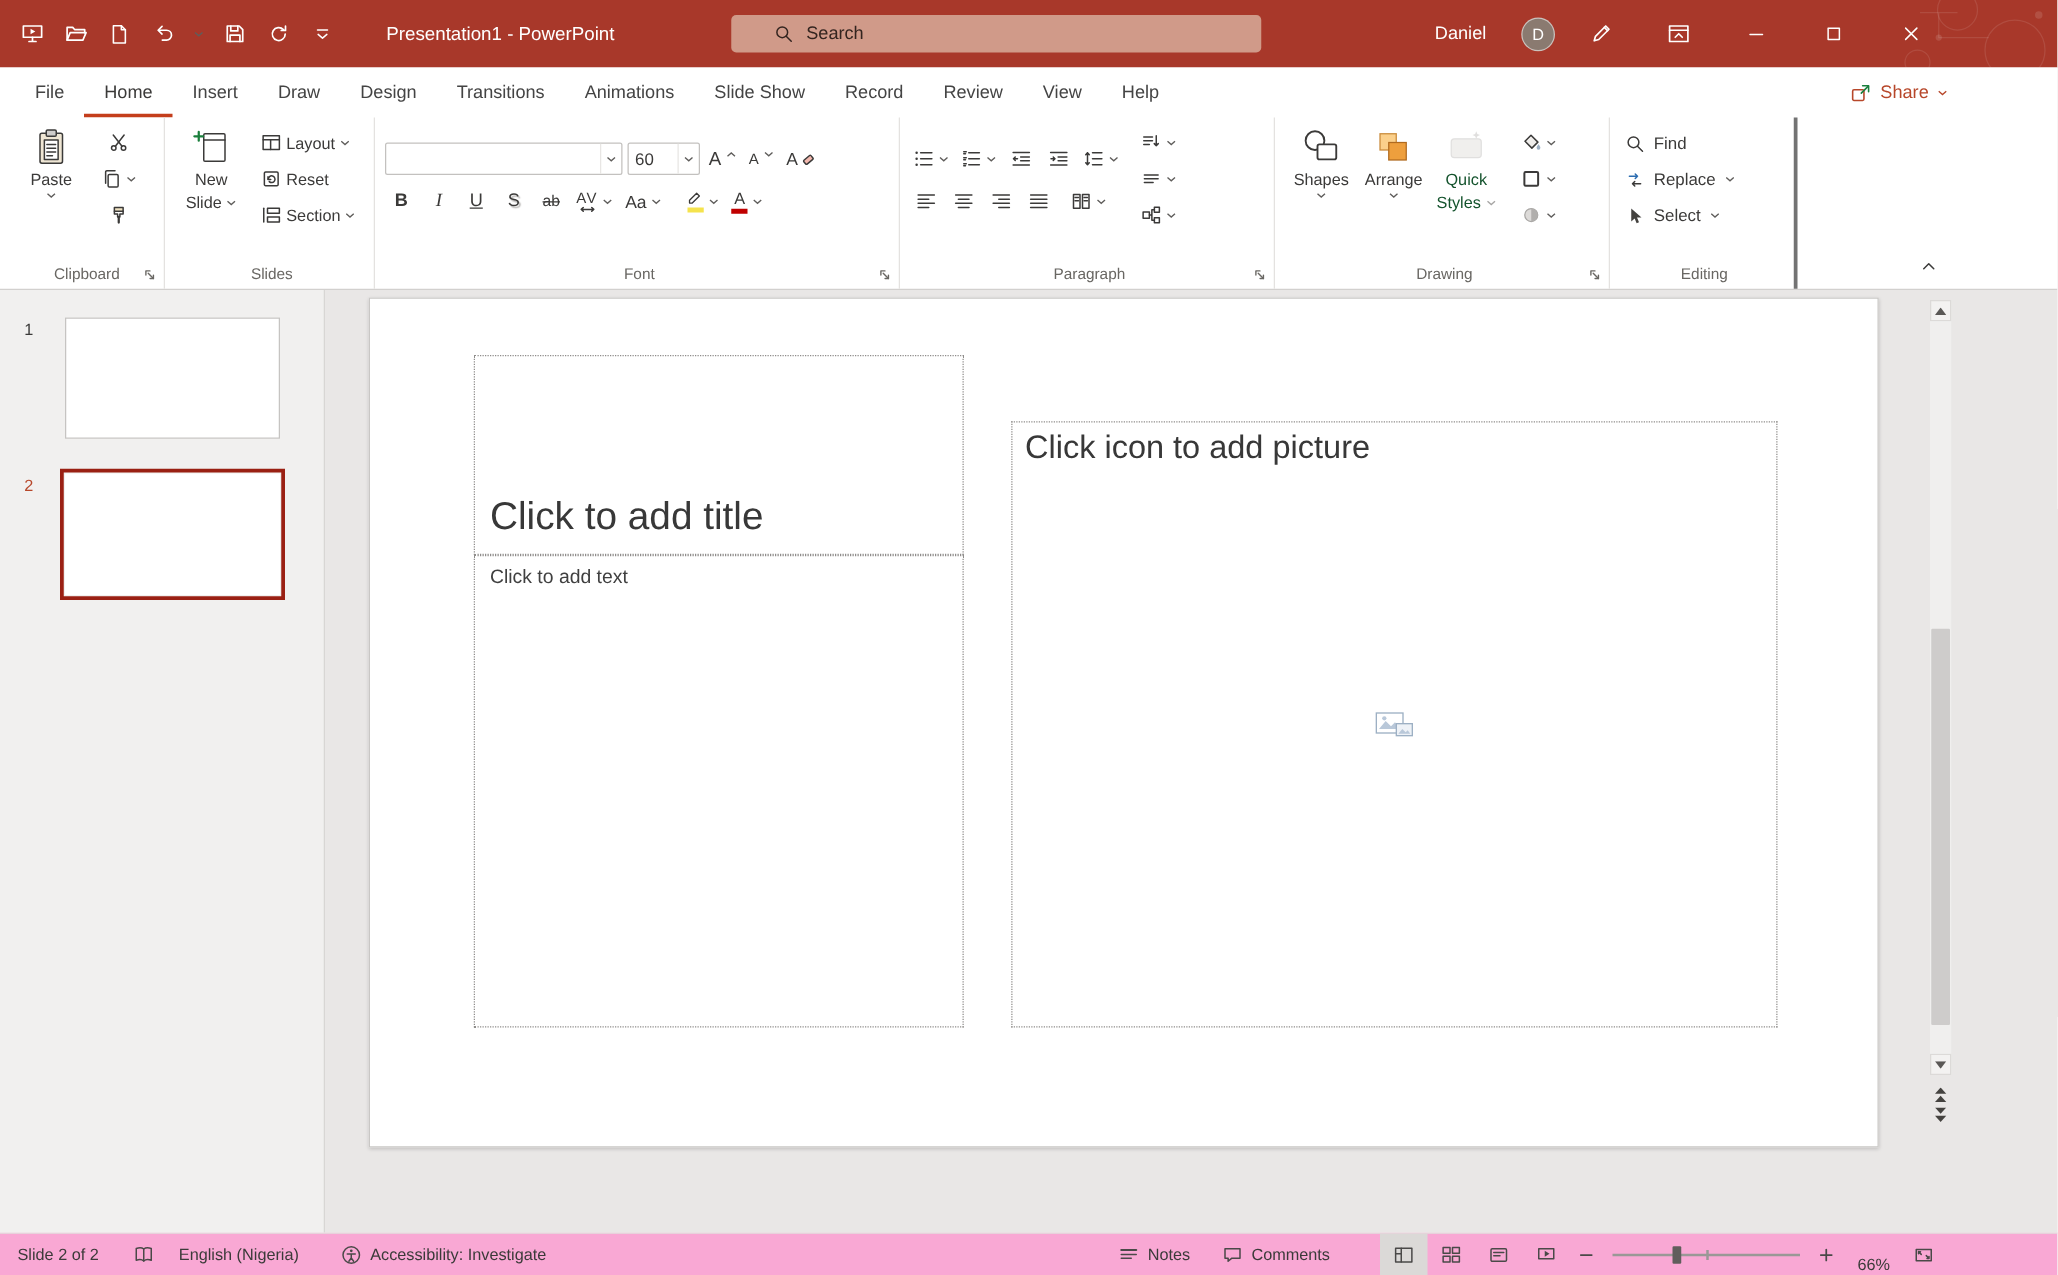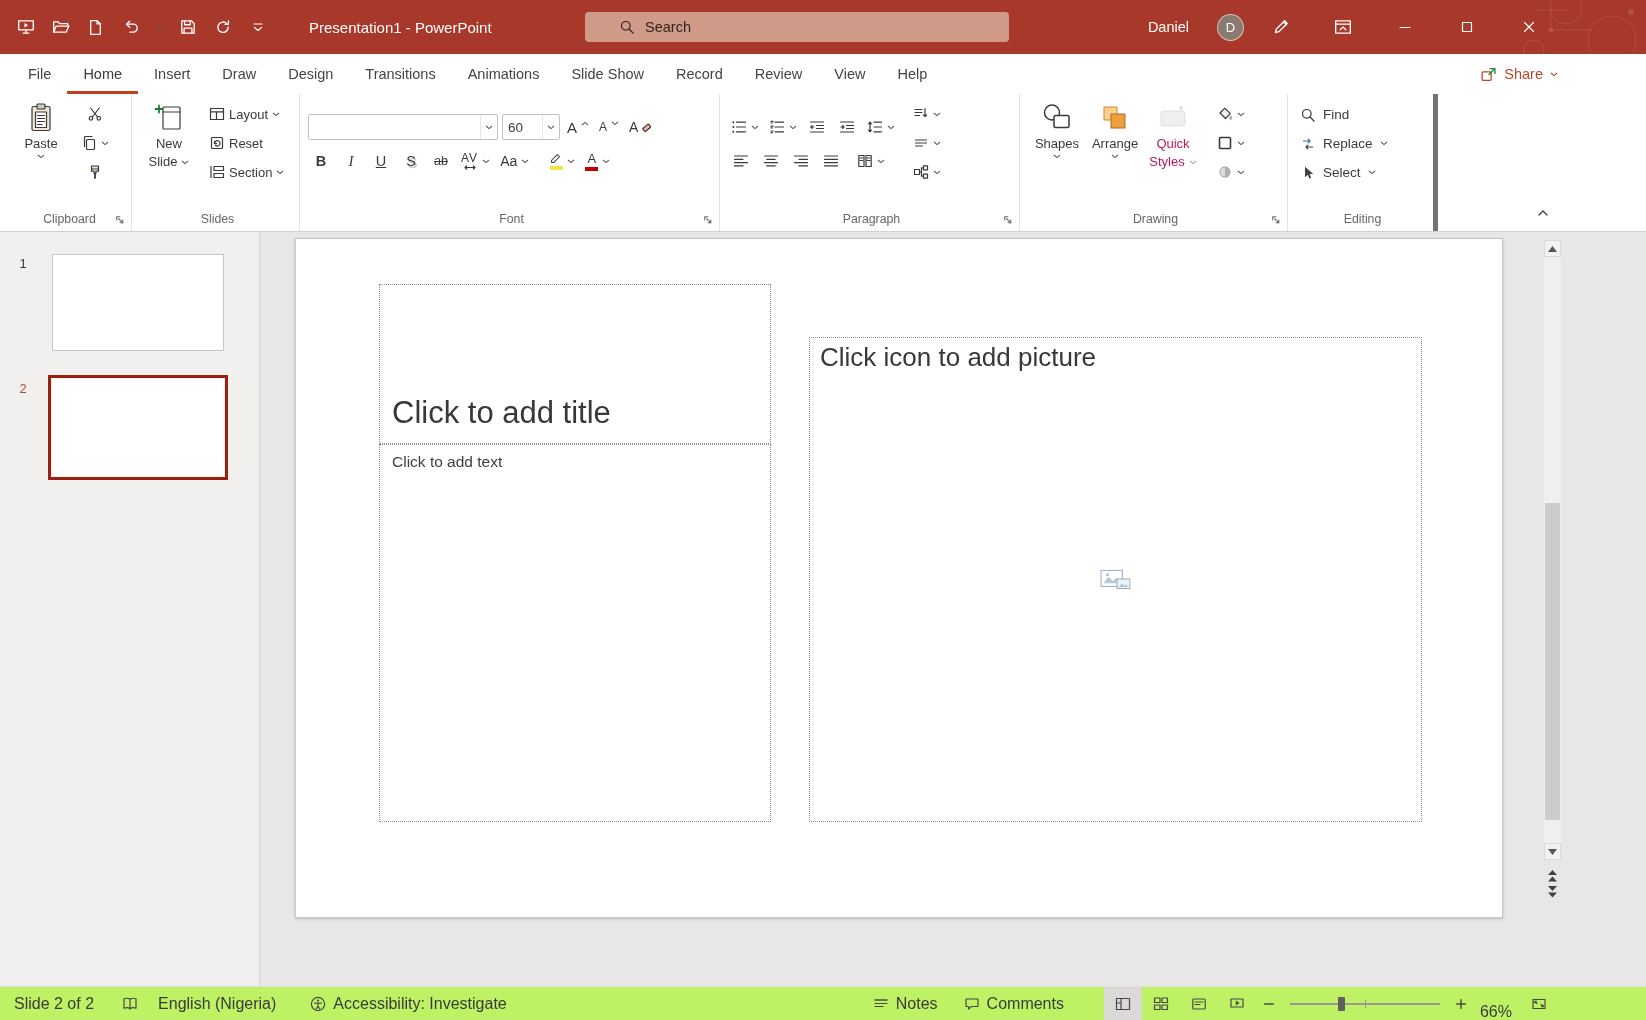--- a/index.html
+++ b/index.html
@@ -28,21 +28,21 @@
   .share{position:absolute;right:88px;display:flex;align-items:center;gap:7px;color:#b7472a;font-size:14.5px}
 
   
   .ribbon{height:138px;background:#fff;border-bottom:1px solid #d2d0ce;display:flex;padding-left:4px;position:relative;flex:none}
   .rg{display:flex;flex-direction:column;border-right:1px solid #e4e2e0;padding:4px 4px 0 8px}
   .rg-body{flex:1;display:flex;align-items:stretch}
   .rg-foot{height:24px;position:relative;display:flex;align-items:center;justify-content:center;font-size:12.3px;color:#696763}
   .launcher{position:absolute;right:0;bottom:4px;width:16px;height:16px;display:flex;align-items:center;justify-content:center}
   .bigbtn{display:flex;flex-direction:column;align-items:center;padding-top:4px;width:58px;border-radius:2px;font-size:13px;color:#3b3a39;gap:2px;text-align:center}
   .bigbtn .lbl-line{line-height:16px}
-  .bigbtn.disabled{color:#be185d}
+  .bigbtn.disabled{color:#14532d}
   .bigbtn.disabled svg{opacity:.55}
   .sm{height:26px;min-width:26px;display:flex;align-items:center;justify-content:center;gap:4px;border-radius:2px;font-size:13px;color:#3b3a39;padding:0 3px}
   .sm.left{justify-content:flex-start}
   .chev{width:8px;height:5px;flex:none}
   .chev path{stroke:#5f5d5b;fill:none;stroke-width:1.1}
   .chev.red path{stroke:#b7472a}
   .isvg{stroke:#3b3a39;fill:none;stroke-width:1.2;stroke-linecap:round;stroke-linejoin:round}
   .mini{display:flex;flex-direction:column;gap:3px;margin-left:8px;padding-top:3px}
   .slcol{display:flex;flex-direction:column;gap:3px;margin-left:8px;padding-top:3px}
   .fontcol{display:flex;flex-direction:column}
@@ -84,21 +84,21 @@
 
   
   .vscroll{position:absolute;right:85px;top:8px;width:17px;height:660px;display:flex;flex-direction:column;align-items:center}
   .sc-btn{width:17px;height:17px;background:#f3f2f1;border:1px solid #dcdad8;display:flex;align-items:center;justify-content:center;flex:none}
   .sc-track{flex:1;width:17px;background:#f0efee;position:relative}
   .sc-thumb{position:absolute;left:1px;width:15px;top:42%;height:54%;background:#cecccb;border-radius:1px}
   .sc-gap{height:8px;flex:none}
   .nav-btn{width:17px;height:16px;display:flex;align-items:center;justify-content:center;flex:none}
 
   
-  .statusbar{height:34px;background:#bef264;border-top:1px solid #e1dfdd;display:flex;align-items:center;font-size:16px;color:#3b3a39;padding:0 92px 0 14px;flex:none}
+  .statusbar{height:34px;background:#f9a8d4;border-top:1px solid #e1dfdd;display:flex;align-items:center;font-size:13px;color:#3b3a39;padding:0 92px 0 14px;flex:none}
   .ssvg{stroke:#4a4948;fill:none;stroke-width:1.2;stroke-linecap:round;stroke-linejoin:round}
   .st-item{display:flex;align-items:center;gap:7px}
   .st-right{margin-left:auto;display:flex;align-items:center}
   .view-btn{width:38px;height:34px;display:flex;align-items:center;justify-content:center}
   .view-btn.selected{background:#dbd9d7}
   .zoom-track{width:150px;height:14px;position:relative;margin:0 8px}
   .zoom-line{position:absolute;left:0;right:0;top:6.5px;height:1.5px;background:#9a9896}
   .zoom-tick{position:absolute;left:50%;top:3px;width:1.5px;height:8px;background:#9a9896}
   .zoom-thumb{position:absolute;left:32%;top:0;width:7px;height:14px;background:#605e5c;border-radius:1px}
 </style>
@@ -648,21 +648,21 @@
         <div class="launcher">
           <svg class="isvg" width="13" height="13" viewBox="0 0 14 14" style="stroke:#696763">
             <path d="M4 4h3.5M4 4v3.5"></path>
               <path d="M6 6l4.5 4.5"></path>
               <path d="M10.5 10.5V7.6M10.5 10.5H7.6"></path>
           </svg>
         </div>
       </div>
     </div>
 
-    <div class="rg" style="width:150px;border-right:5px solid #737373">
+    <div class="rg" style="width:150px;border-right:3px solid #737373">
       <div class="rg-body">
         <div class="edcol">
           <div class="ed-row">
             <svg class="isvg" width="16" height="16" viewBox="0 0 16 16">
               <circle cx="6.8" cy="6.8" r="4.3"></circle>
                 <path d="M10 10l4 4"></path>
             </svg>
             <span>Find</span>
           </div>
           <div class="ed-row">

